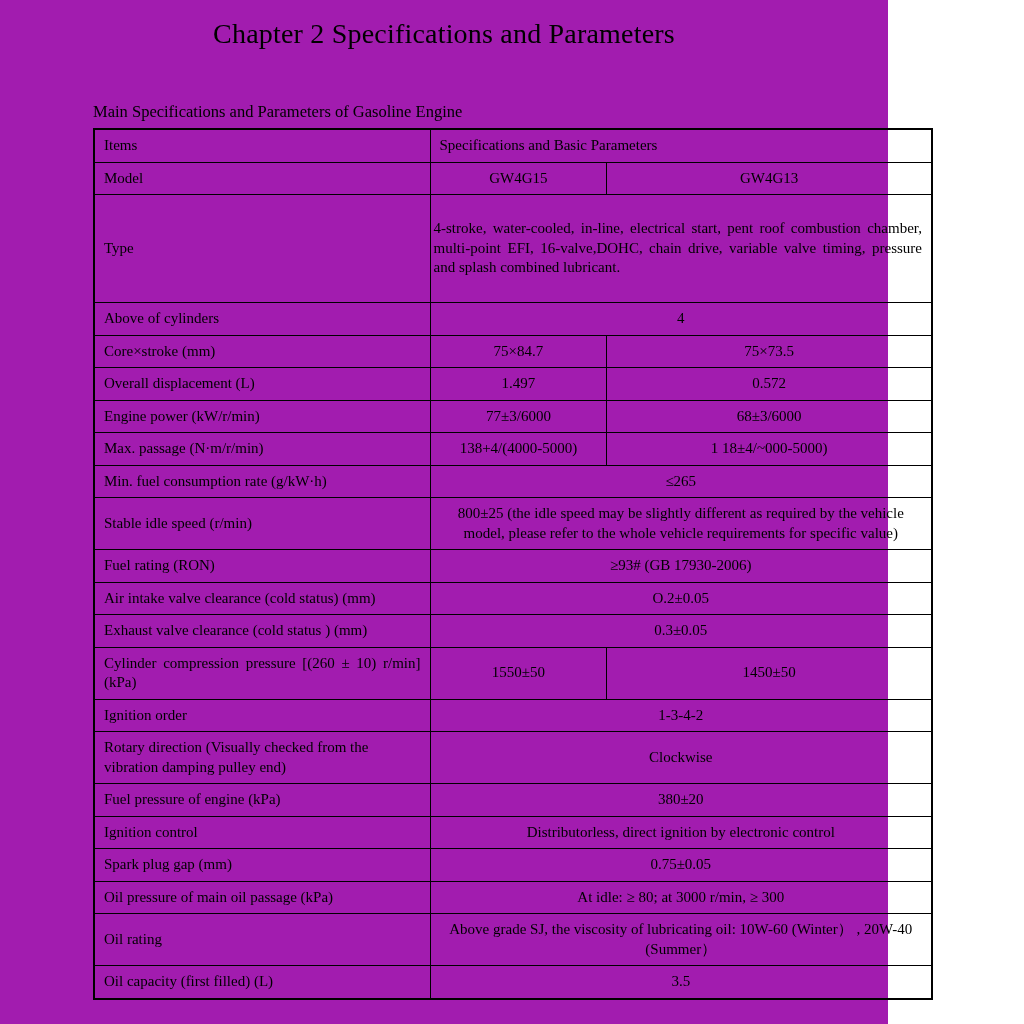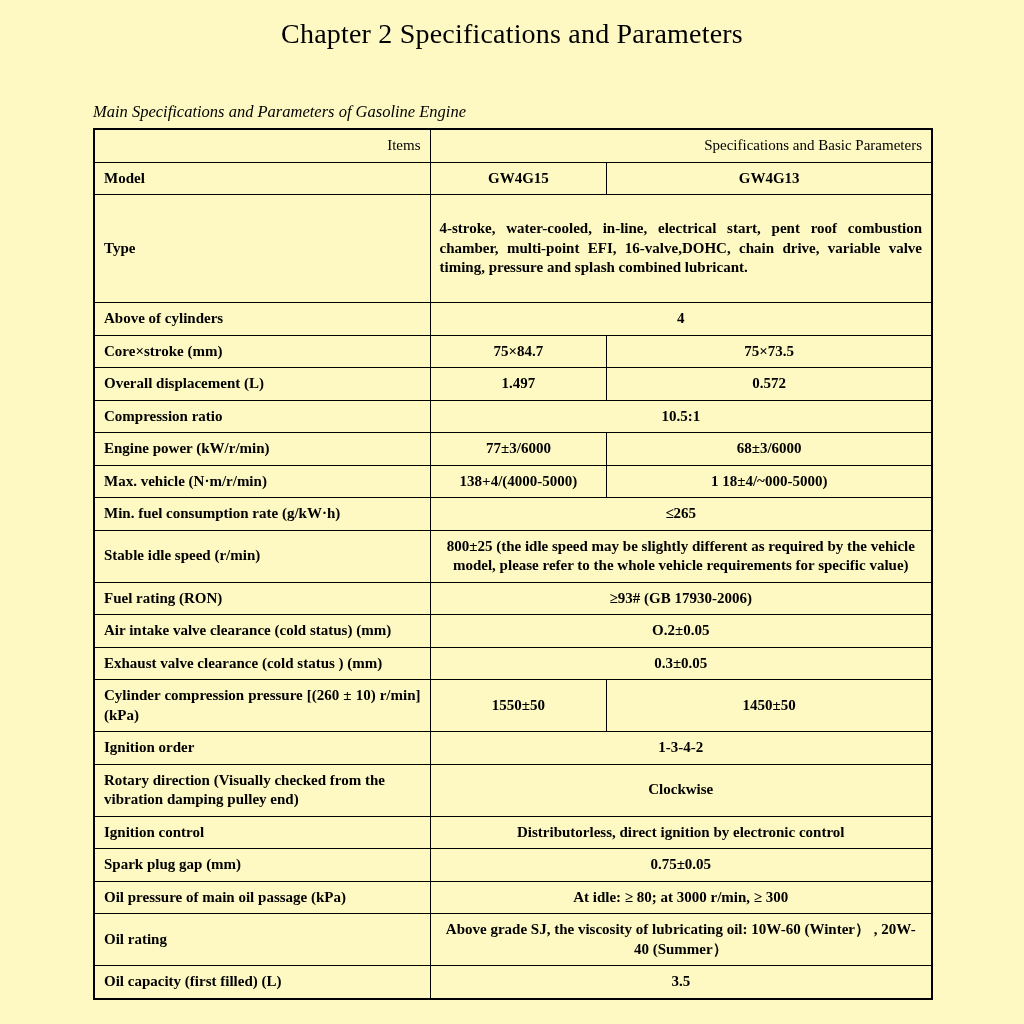--- a/index.html
+++ b/index.html
@@ -2,70 +2,68 @@
 <html><head>
 <meta charset="utf-8">
 <style>
   * { margin: 0; padding: 0; box-sizing: border-box; }
   html, body {
     background: #ffffff;
     font-family: "Liberation Serif", "DejaVu Serif", serif;
     color: #000000;
   }
   .page {
-    width: 1024px;
+    width: 888px;
     height: 1024px;
-    background: #fef9c3;
+    background: #a21caf;
     padding-top: 18px;
     position: relative;
   }
   .doc-title {
     text-align: center;
     font-size: 28px;
     font-weight: 500;
     letter-spacing: 0.2px;
     margin-bottom: 52px;
   }
   .table-caption {
     margin-left: 93px;
     font-size: 16.5px;
     margin-bottom: 6px;
-    font-style: italic;
   }
   table.specs {
     border-collapse: collapse;
     width: 840px;
     margin-left: 93px;
     font-size: 15px;
     border: 2px solid #000;
   }
   table.specs th, table.specs td {
     border: 1px solid #000;
     padding: 6px 9px;
     vertical-align: middle;
     line-height: 1.3;
-    font-weight: bold;
   }
   table.specs th {
     font-weight: normal;
-    text-align: right;
+    text-align: left;
     height: 30px;
   }
   td.label {
     text-align: left;
   }
   td.label.justify {
     text-align: justify;
   }
   td.value {
     text-align: center;
   }
   td.value.justify-val {
     text-align: justify;
-    padding-left: 9px;
+    padding-left: 3px;
     padding-right: 9px;
   }
   tr.tall-row td {
     height: 108px;
   }
   col.c1 { width: 40.1%; }
   col.c2 { width: 21.1%; }
   col.c3 { width: 38.8%; }
 </style>
 </head>
@@ -107,30 +105,26 @@
           <td class="label">Core×stroke (mm)</td>
           <td class="value">75×84.7</td>
           <td class="value">75×73.5</td>
         </tr>
         <tr>
           <td class="label">Overall displacement (L)</td>
           <td class="value">1.497</td>
           <td class="value">0.572</td>
         </tr>
         <tr>
-          <td class="label">Compression ratio</td>
-          <td colspan="2" class="value">10.5:1</td>
-        </tr>
-        <tr>
           <td class="label">Engine power (kW/r/min)</td>
           <td class="value">77±3/6000</td>
           <td class="value">68±3/6000</td>
         </tr>
         <tr>
-          <td class="label">Max. vehicle (N·m/r/min)</td>
+          <td class="label">Max. passage (N·m/r/min)</td>
           <td class="value">138+4/(4000-5000)</td>
           <td class="value">1 18±4/~000-5000)</td>
         </tr>
         <tr>
           <td class="label">Min. fuel consumption rate (g/kW·h)</td>
           <td colspan="2" class="value">≤265</td>
         </tr>
         <tr>
           <td class="label">Stable idle speed (r/min)</td>
           <td colspan="2" class="value">800±25 (the idle speed may be slightly different as required by the vehicle model, please refer to the whole vehicle requirements for specific value)</td>
@@ -154,20 +148,24 @@
         </tr>
         <tr>
           <td class="label">Ignition order</td>
           <td colspan="2" class="value">1-3-4-2</td>
         </tr>
         <tr>
           <td class="label">Rotary direction (Visually checked from the vibration damping pulley end)</td>
           <td colspan="2" class="value">Clockwise</td>
         </tr>
         <tr>
+          <td class="label">Fuel pressure of engine (kPa)</td>
+          <td colspan="2" class="value">380±20</td>
+        </tr>
+        <tr>
           <td class="label">Ignition control</td>
           <td colspan="2" class="value">Distributorless, direct ignition by electronic control</td>
         </tr>
         <tr>
           <td class="label">Spark plug gap (mm)</td>
           <td colspan="2" class="value">0.75±0.05</td>
         </tr>
         <tr>
           <td class="label">Oil pressure of main oil passage (kPa)</td>
           <td colspan="2" class="value">At idle: ≥ 80; at 3000 r/min, ≥ 300</td>

